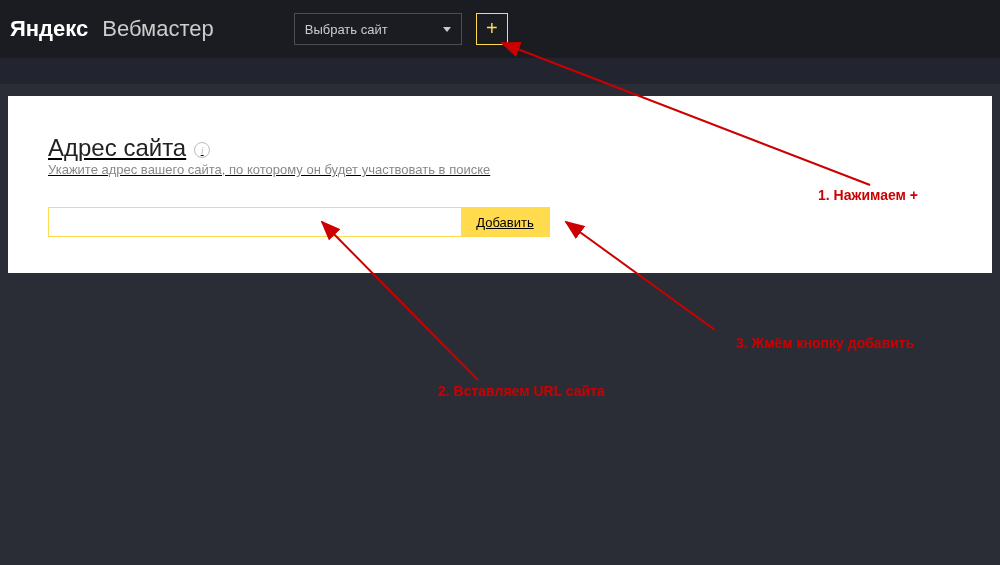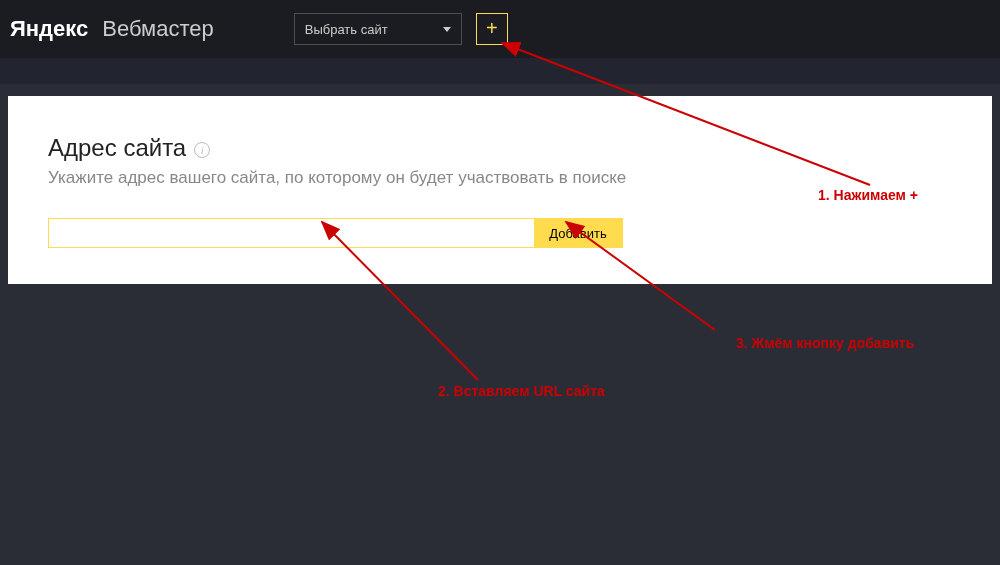--- a/index.html
+++ b/index.html
@@ -71,20 +71,21 @@
       line-height: 28px;
       text-align: center;
       cursor: pointer;
     }
     .subbar {
       height: 26px;
       background: #222530;
     }
     .content-wrap {
       padding: 12px 8px;
+      text-decoration: underline;
     }
     .content {
       background: #fff;
       padding: 38px 40px 36px 40px;
       min-height: 162px;
     }
     .page-title-row {
       display: flex;
       align-items: center;
       gap: 8px;
@@ -102,28 +103,27 @@
       display: flex;
       align-items: center;
       justify-content: center;
       font-size: 11px;
       color: #bbb;
       font-style: italic;
       font-family: Georgia, serif;
       margin-top: 4px;
     }
     .page-subtitle {
-      margin-top: 6px;
-      font-size: 17px;
+      font-size: 13px;
       color: #888;
     }
     .input-row {
       margin-top: 30px;
       display: flex;
-      width: 575px;
+      width: 502px;
       height: 30px;
       border: 1px solid #ffdb4d;
     }
     .url-input {
       flex: 1;
       border: none;
       outline: none;
       padding: 0 8px;
       font-size: 14px;
       background: #fff;

